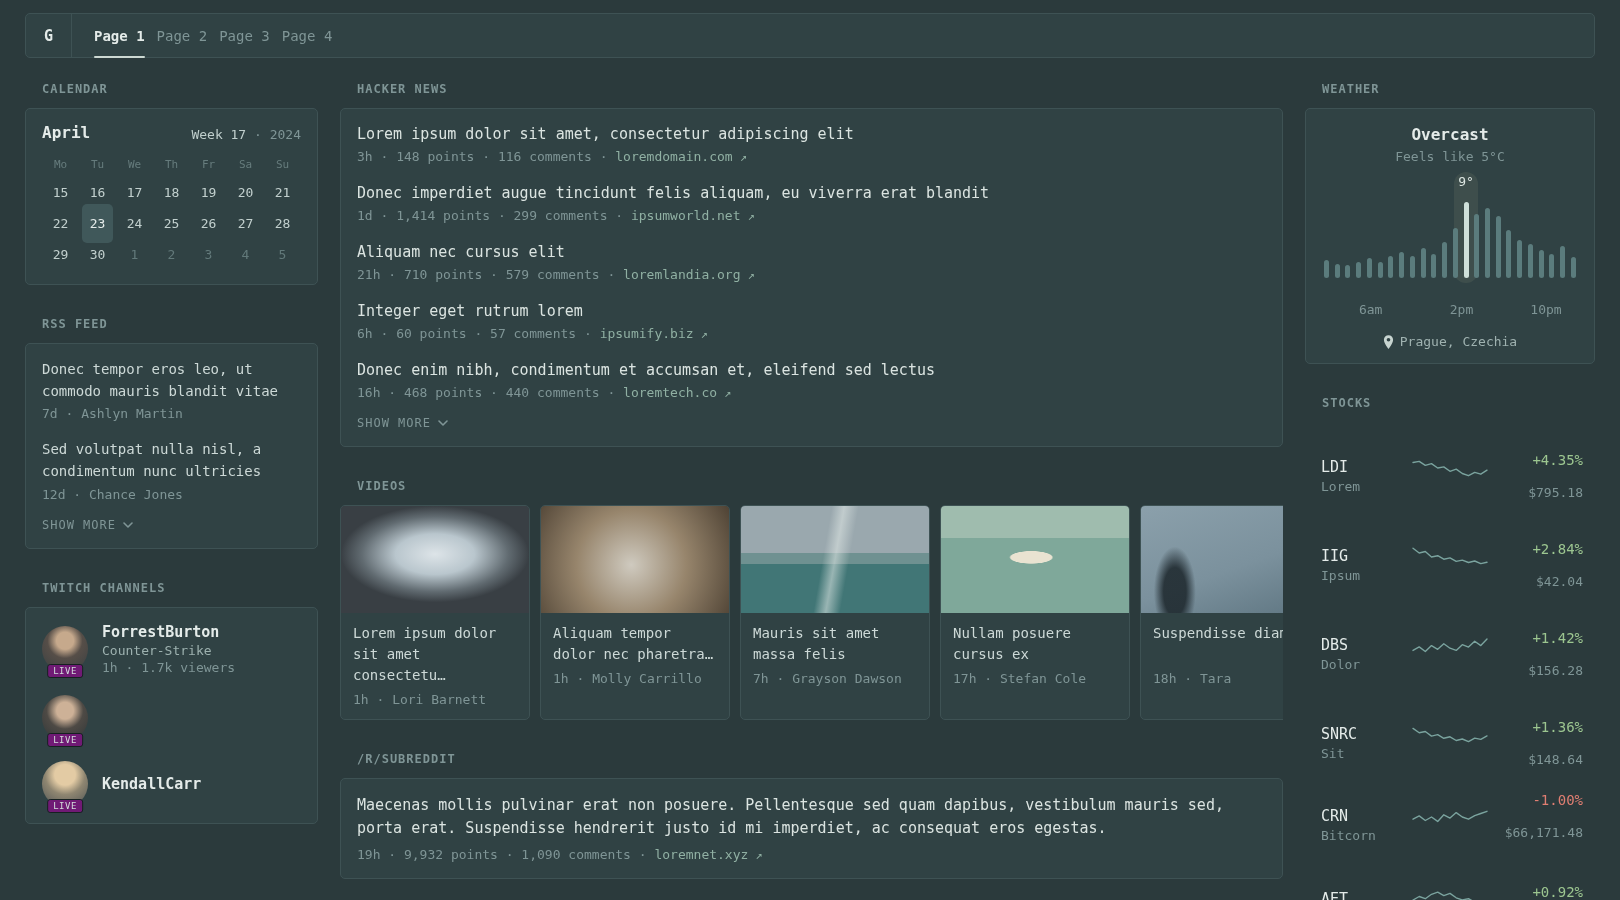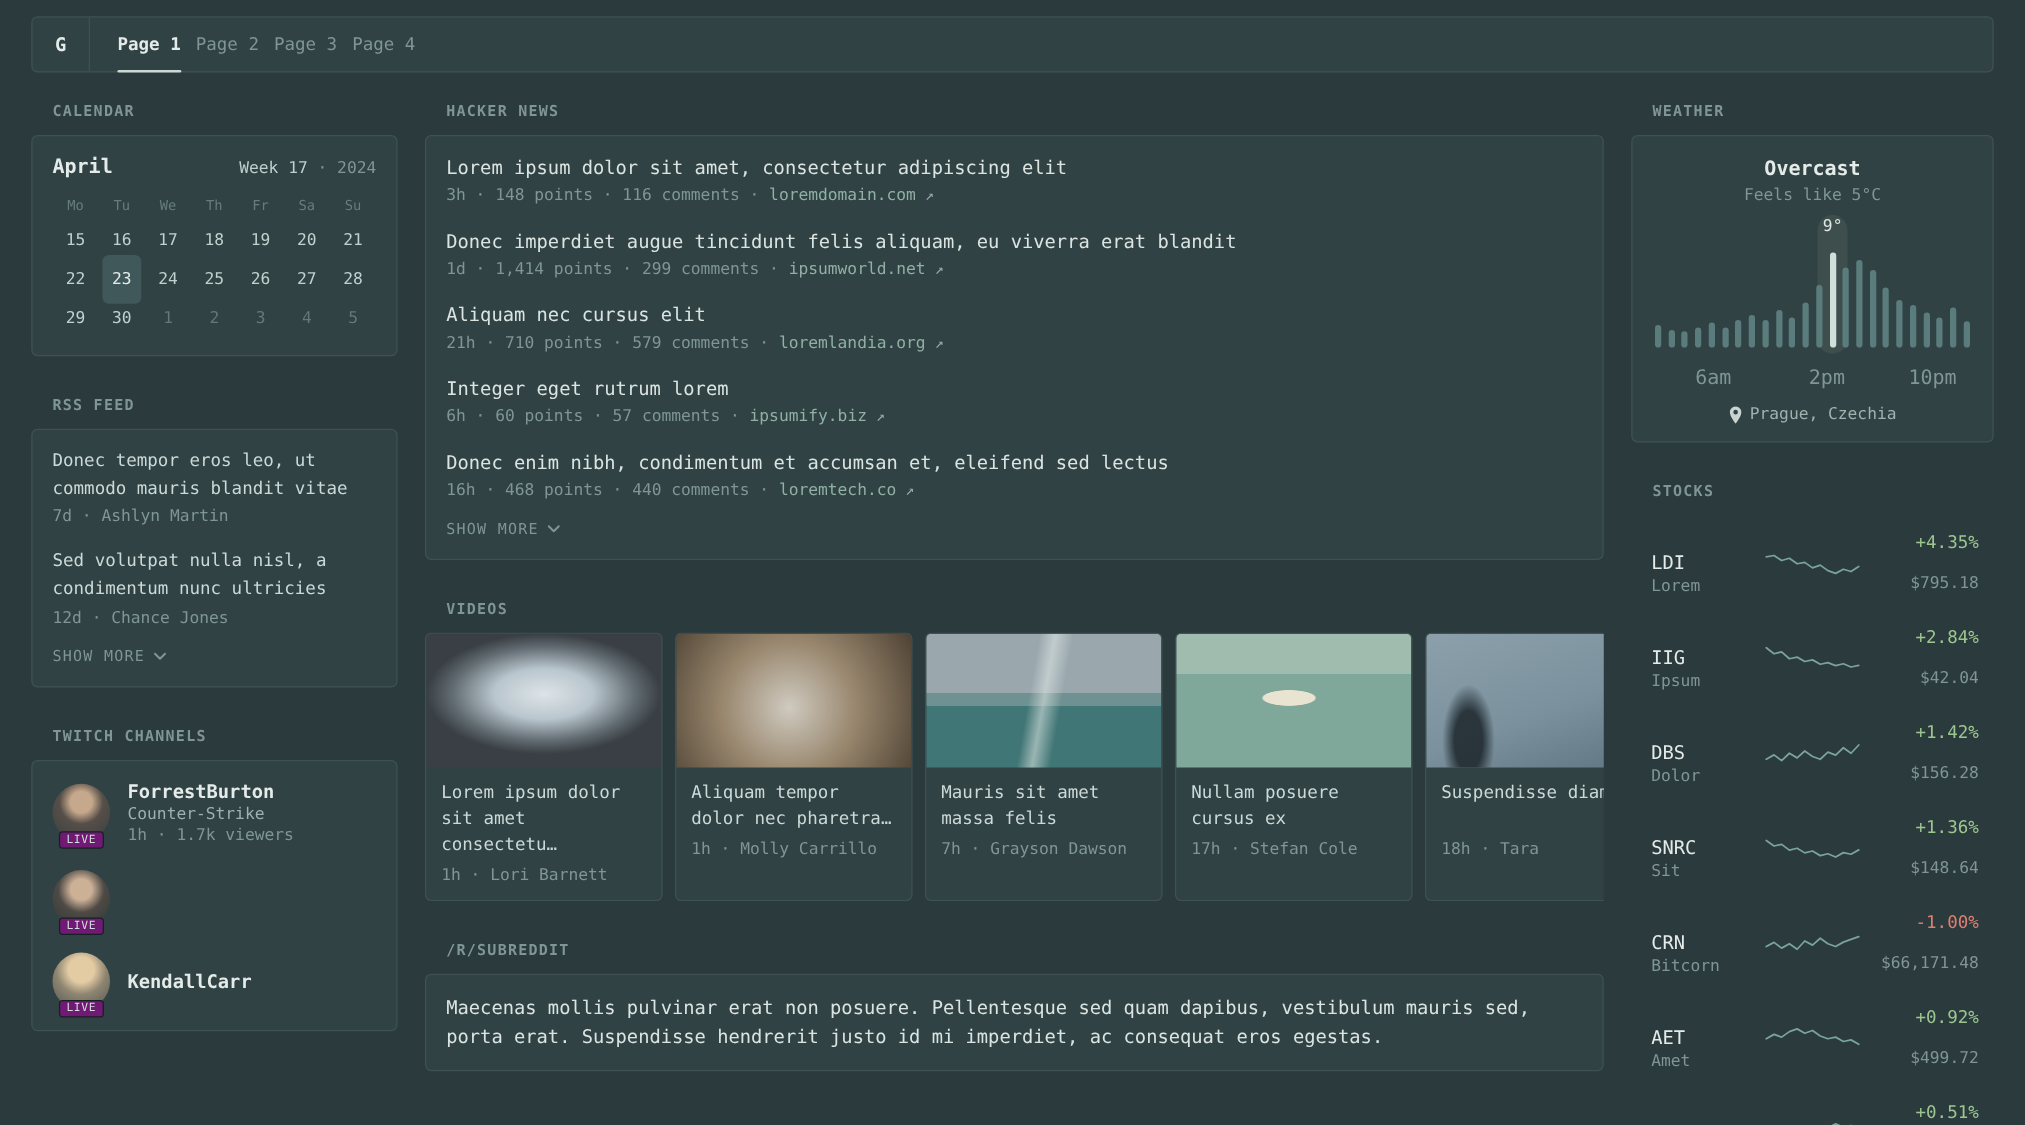--- a/index.html
+++ b/index.html
@@ -103,39 +103,39 @@
   .weather{padding:16px 16px 14px;text-align:center;}
   .w-cond{font-size:16px;font-weight:bold;color:var(--bright);}
   .w-feels{font-size:13px;color:var(--dim);margin-top:5px;}
   .w-chart-wrap{position:relative;margin-top:34px;height:80px;}
   .w-chart{position:relative;height:80px;display:flex;align-items:flex-end;justify-content:space-between;padding:0 2px;}
   .wbar{width:5px;border-radius:2.5px;background:#5b7c7d;}
   .wbar--hi{background:#cfe0da;}
   .w-band{position:absolute;top:-26px;bottom:-5px;width:24px;transform:translateX(-50%);
     background:rgba(233,225,176,.08);border-radius:12px;}
   .w-temp{position:absolute;top:-24px;transform:translateX(-50%);font-size:13px;color:#dde6e2;}
-  .w-times{position:relative;height:16px;margin-top:14px;font-size:16px;color:var(--dim);text-align:center;}
+  .w-times{position:relative;height:16px;margin-top:24px;font-size:13px;color:var(--dim);text-align:center;}
   .w-times span{position:absolute;transform:translateX(-50%);}
   .w-times span:nth-child(1){left:19%;}
   .w-times span:nth-child(2){left:54.5%;}
   .w-times span:nth-child(3){left:87.5%;}
   .w-loc{margin-top:16px;display:flex;align-items:center;justify-content:center;gap:6px;
     font-size:13px;color:#9fb2b0;}
   .pin{width:11px;height:14px;fill:#c7d4d0;}
   
   .srow{display:flex;align-items:center;padding:11px 16px;cursor:pointer;}
   .s-id{width:92px;flex-shrink:0;}
   .s-ticker{font-size:15px;font-weight:normal;color:var(--bright);margin-top:18px;}
   .s-name{font-size:13px;color:var(--dim);margin-top:3px;}
   .s-spark{flex:1;display:flex;justify-content:center;}
   .s-spark svg{width:74px;height:30px;overflow:visible;}
   .s-spark polyline{fill:none;stroke:#7aa39e;stroke-width:1.4;stroke-linejoin:round;stroke-linecap:round;}
   .s-vals{width:96px;flex-shrink:0;text-align:right;}
   .s-change{font-size:14px;}
-  .s-change.pos{color:var(--pos);}
+  .s-change.pos{color:var(--pos);margin-top:19px;}
   .s-change.neg{color:var(--neg);}
   .s-price{font-size:13px;color:var(--dim);margin-top:17px;}
 </style>
 </head>
 <body>
 
 <header class="topbar">
   <div class="logo-box">G</div>
   <nav class="tabs">
     <div class="tab tab--active">Page 1</div>
@@ -363,20 +363,21 @@
             </div>
         </div>
       </div>
     </section>
 
     <section class="widget">
       <h2 class="w-heading">/R/SUBREDDIT</h2>
       <div class="card pad-card">
         <div class="feed-item">
           <div class="sr-title">Maecenas mollis pulvinar erat non posuere. Pellentesque sed quam dapibus, vestibulum mauris sed, porta erat. Suspendisse hendrerit justo id mi imperdiet, ac consequat eros egestas.</div>
+          <div class="meta" style="margin-top:8px;"><span>19h · 9,932 points · 1,090 comments · </span><span class="domain ext">loremnet.xyz</span></div>
         </div>
       </div>
     </section>
   </div>
 
   <div class="col-right">
 
     <section class="widget">
       <h2 class="w-heading">WEATHER</h2>
       <div class="card weather">

